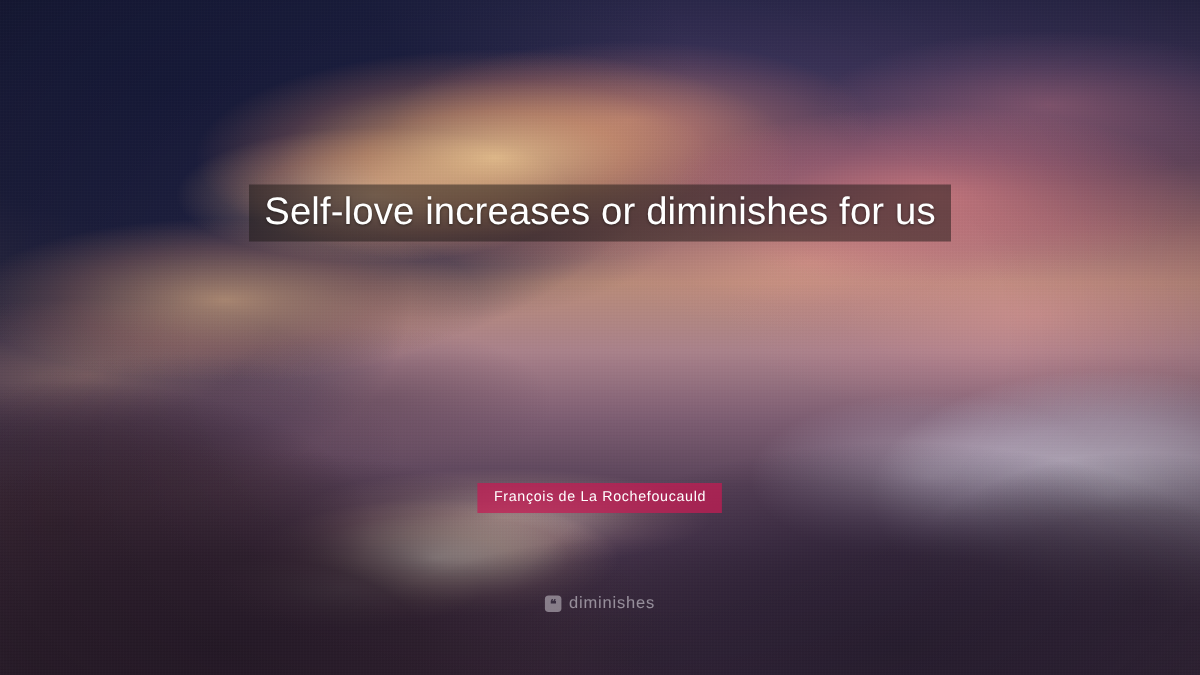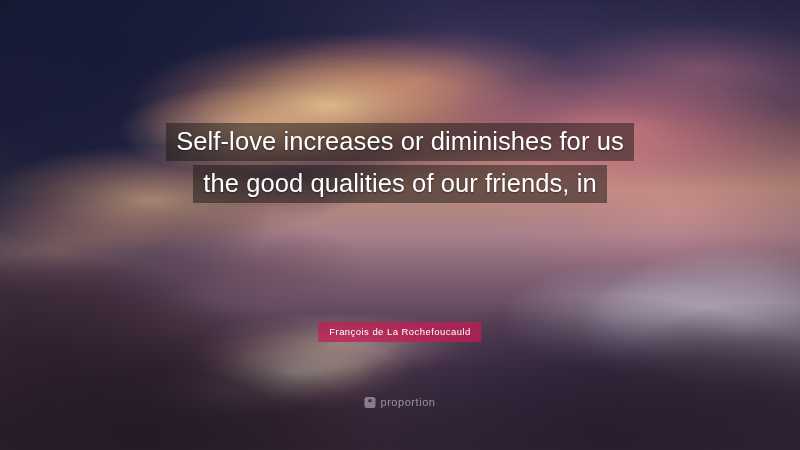--- a/index.html
+++ b/index.html
@@ -237,23 +237,22 @@
   <div class="sky-layer" id="cloud-warm-midleft"></div>
   <div class="sky-layer" id="cloud-dark-midleft"></div>
   <div class="sky-layer" id="sky-pale-right"></div>
   <div class="sky-layer" id="cloud-bright-break"></div>
   <div class="sky-layer" id="cloud-dark-bottom"></div>
   <div class="sky-layer" id="sky-vignette"></div>
   <div class="sky-layer" id="sky-grain"></div>
 
   <div id="quote-block">
     <span class="quote-line">Self-love increases or diminishes for us</span>
-    <span class="quote-line">the good qualities of our friends, in</span>
   </div>
 
   <div id="author-badge">François de La Rochefoucauld</div>
 
   <div id="watermark">
     <span id="watermark-logo-icon">❝</span>
-    <span id="watermark-text">proportion</span>
+    <span id="watermark-text">diminishes</span>
   </div>
 
 </div>
 
 </body></html>

